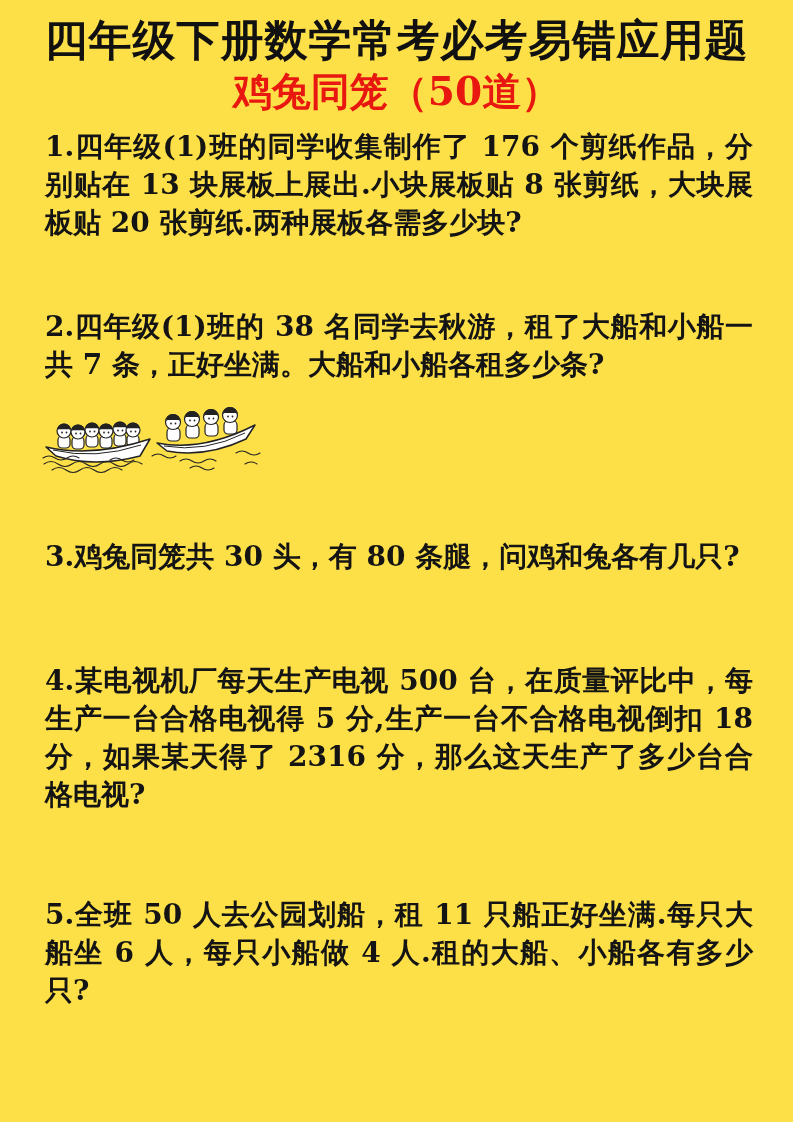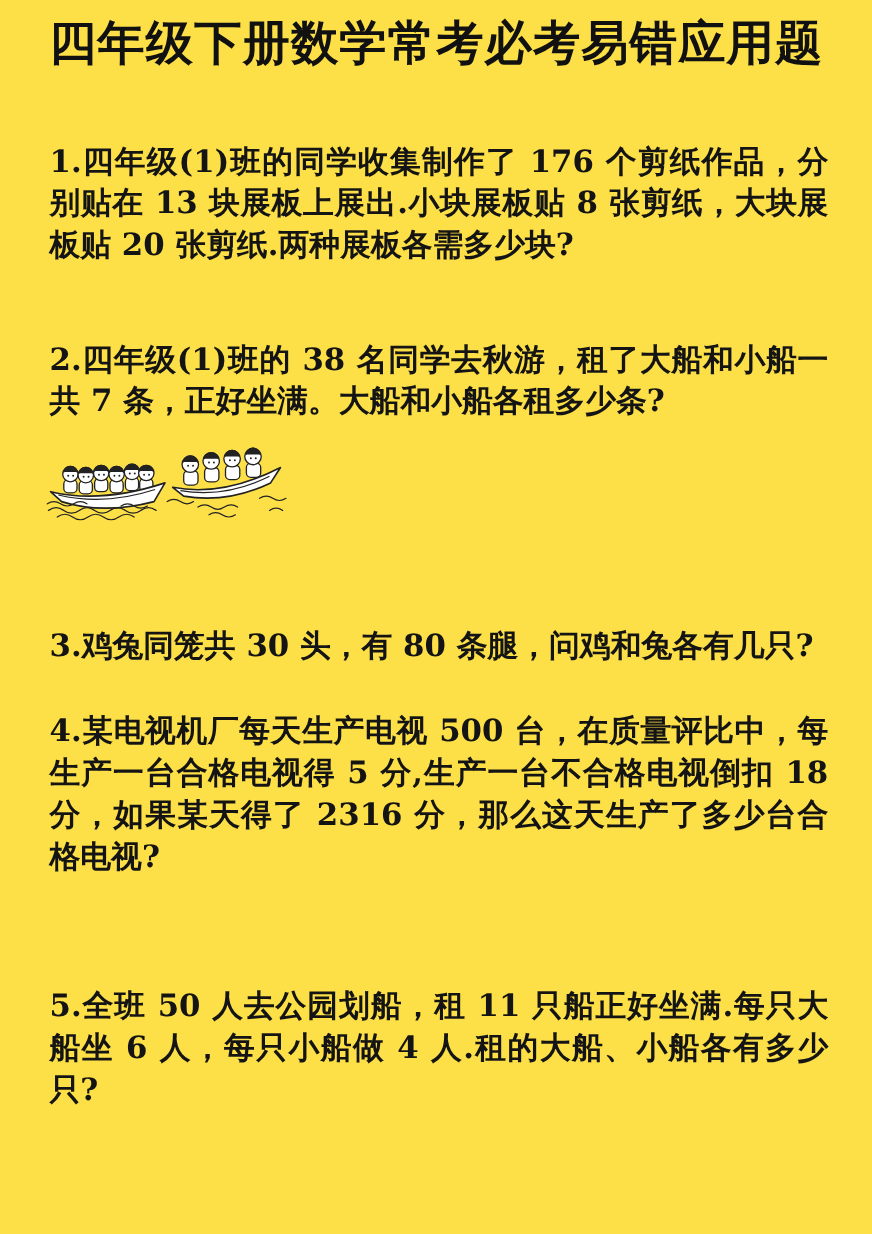--- a/index.html
+++ b/index.html
@@ -42,37 +42,38 @@
     left: 45px;
     width: 708px;
     margin: 0;
     font-size: 28px;
     line-height: 38px;
     text-align: justify;
     font-weight: 700;
   }
   .p1 { top: 128px; }
   .p2 { top: 308px; }
-  .p3 { top: 568px; }
-  .p4 { top: 646px; }
+  .p3 { top: 538px; }
+  .p4 { top: 662px; }
   .p5 { top: 896px; }
   .illustration {
     position: absolute;
     top: 398px;
     left: 40px;
     width: 232px;
     height: 78px;
   }
 </style>
 </head>
 <body>
 
 <div class="page">
 
   <h1 class="title">四年级下册数学常考必考易错应用题</h1>
+  <h2 class="subtitle">鸡兔同笼（50道）</h2>
 
   <p class="problem p1">1.四年级(1)班的同学收集制作了 176 个剪纸作品，分别贴在 13 块展板上展出.小块展板贴 8 张剪纸，大块展板贴 20 张剪纸.两种展板各需多少块?</p>
 
   <p class="problem p2">2.四年级(1)班的 38 名同学去秋游，租了大船和小船一共 7 条，正好坐满。大船和小船各租多少条?</p>
 
   <div class="illustration">
     <svg viewBox="0 0 232 78" width="232" height="78" xmlns="http://www.w3.org/2000/svg">
 
       <g>
         <g stroke="#222" stroke-width="1.2" fill="#ffffff">

